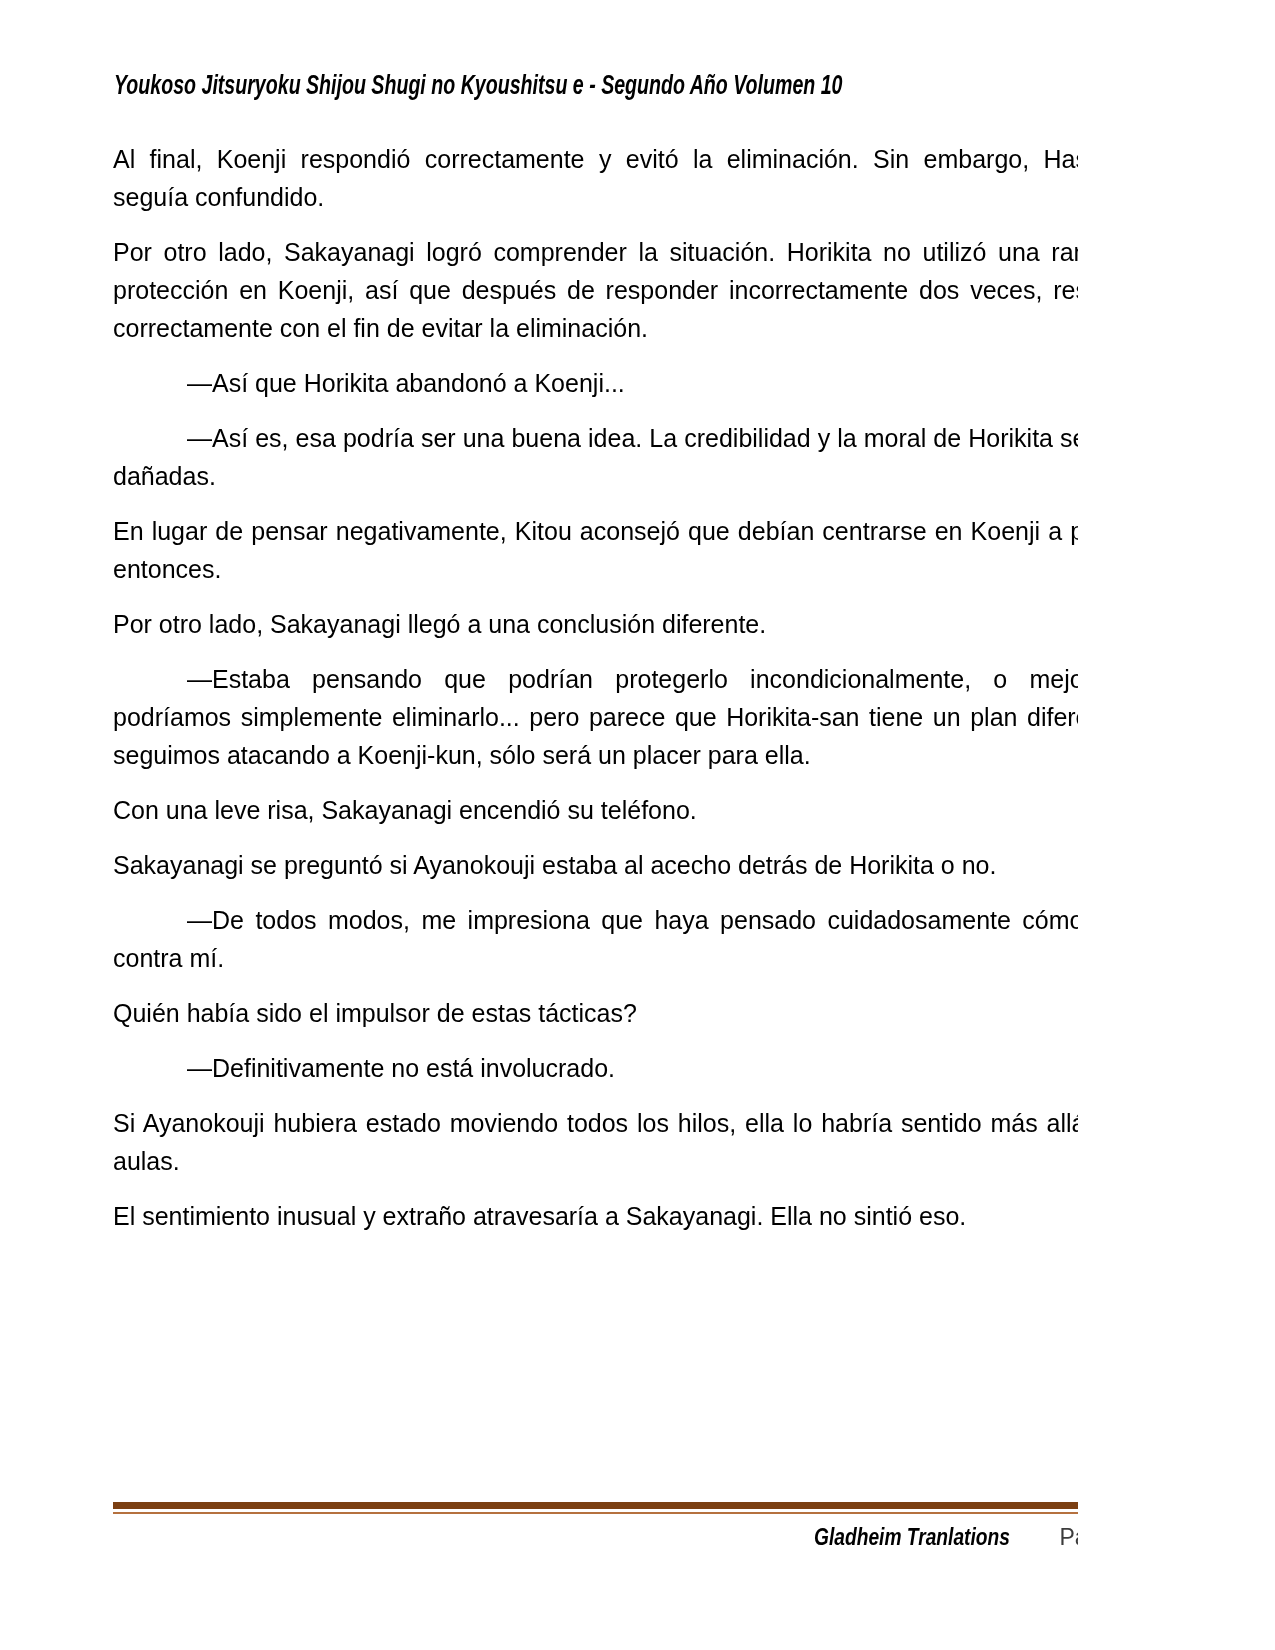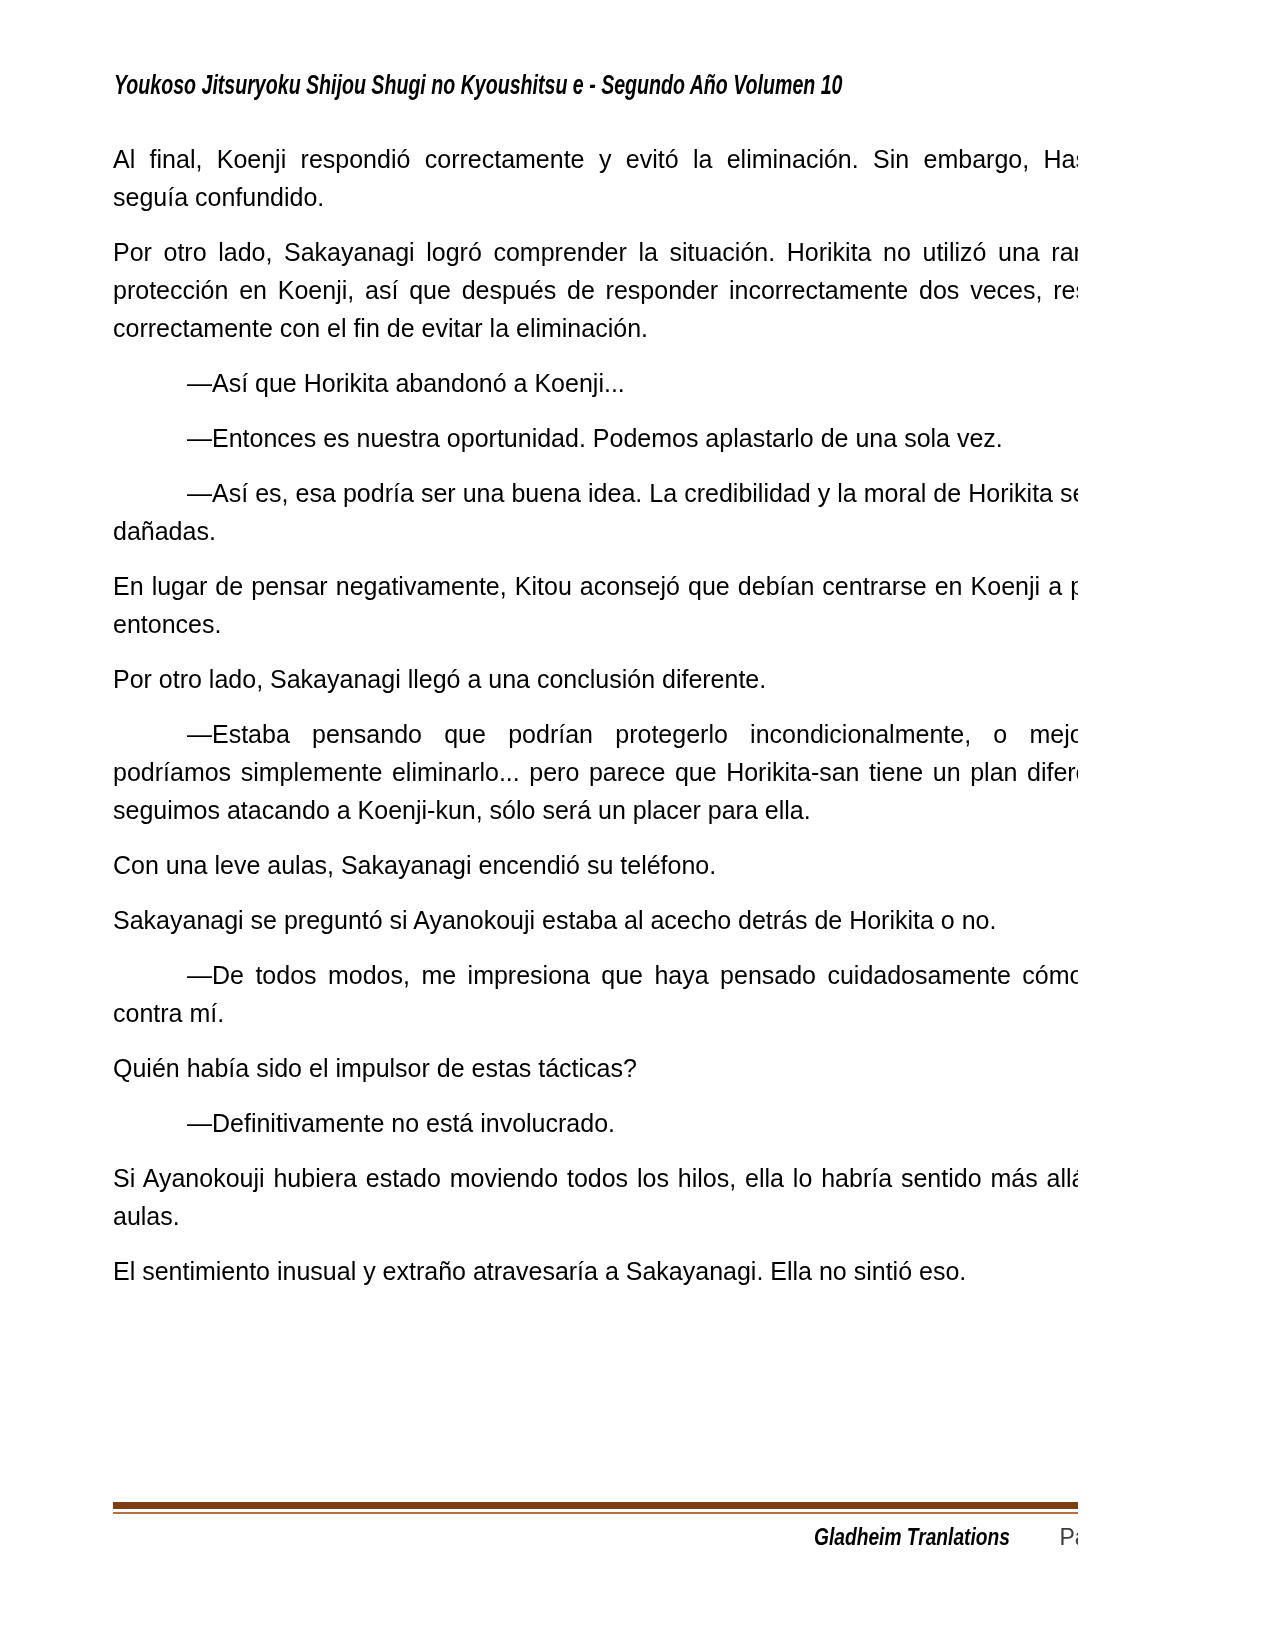--- a/index.html
+++ b/index.html
@@ -101,26 +101,25 @@
 <div class="page">
 
   <div class="doc-header">
     <span class="title">Youkoso Jitsuryoku Shijou Shugi no Kyoushitsu e - Segundo Año Volumen 10</span>
   </div>
 
   <div class="doc-body">
       <p class="para narration">Al final, Koenji respondió correctamente y evitó la eliminación. Sin embargo, Hashimoto seguía confundido.</p>
       <p class="para narration">Por otro lado, Sakayanagi logró comprender la situación. Horikita no utilizó una ranura de protección en Koenji, así que después de responder incorrectamente dos veces, respondió correctamente con el fin de evitar la eliminación.</p>
       <p class="para dialogue">—Así que Horikita abandonó a Koenji...</p>
-      <p class="para dialogue">—Entonces es nuestra oportunidad. Podemos aplastarlo de una sola vez.</p>
       <p class="para dialogue">—Así es, esa podría ser una buena idea. La credibilidad y la moral de Horikita se verían dañadas.</p>
       <p class="para narration">En lugar de pensar negativamente, Kitou aconsejó que debían centrarse en Koenji a partir de entonces.</p>
       <p class="para narration">Por otro lado, Sakayanagi llegó a una conclusión diferente.</p>
       <p class="para dialogue">—Estaba pensando que podrían protegerlo incondicionalmente, o mejor aún, podríamos simplemente eliminarlo... pero parece que Horikita-san tiene un plan diferente. Si seguimos atacando a Koenji-kun, sólo será un placer para ella.</p>
-      <p class="para narration">Con una leve aulas, Sakayanagi encendió su teléfono.</p>
+      <p class="para narration">Con una leve risa, Sakayanagi encendió su teléfono.</p>
       <p class="para narration">Sakayanagi se preguntó si Ayanokouji estaba al acecho detrás de Horikita o no.</p>
       <p class="para dialogue">—De todos modos, me impresiona que haya pensado cuidadosamente cómo luchar contra mí.</p>
       <p class="para narration">Quién había sido el impulsor de estas tácticas?</p>
       <p class="para dialogue">—Definitivamente no está involucrado.</p>
       <p class="para narration">Si Ayanokouji hubiera estado moviendo todos los hilos, ella lo habría sentido más allá de las aulas.</p>
       <p class="para narration">El sentimiento inusual y extraño atravesaría a Sakayanagi. Ella no sintió eso.</p>
     </div>
 
   <div class="doc-footer">
     <div class="rule-thick" style="background: rgb(123, 63, 18);"></div>

